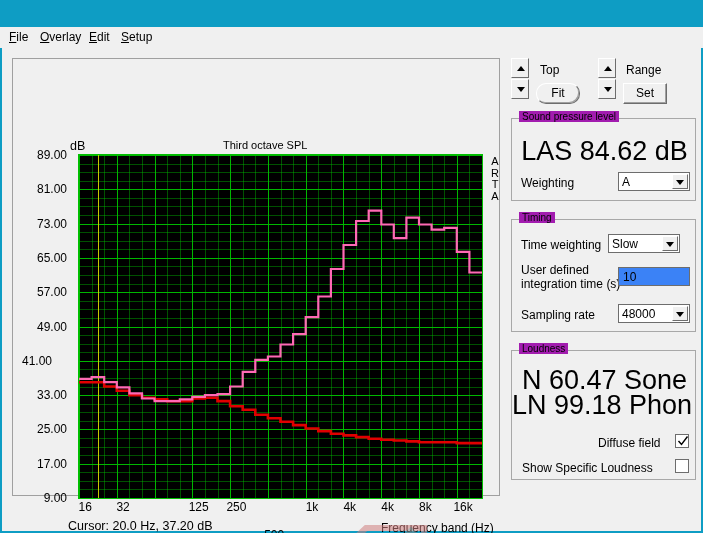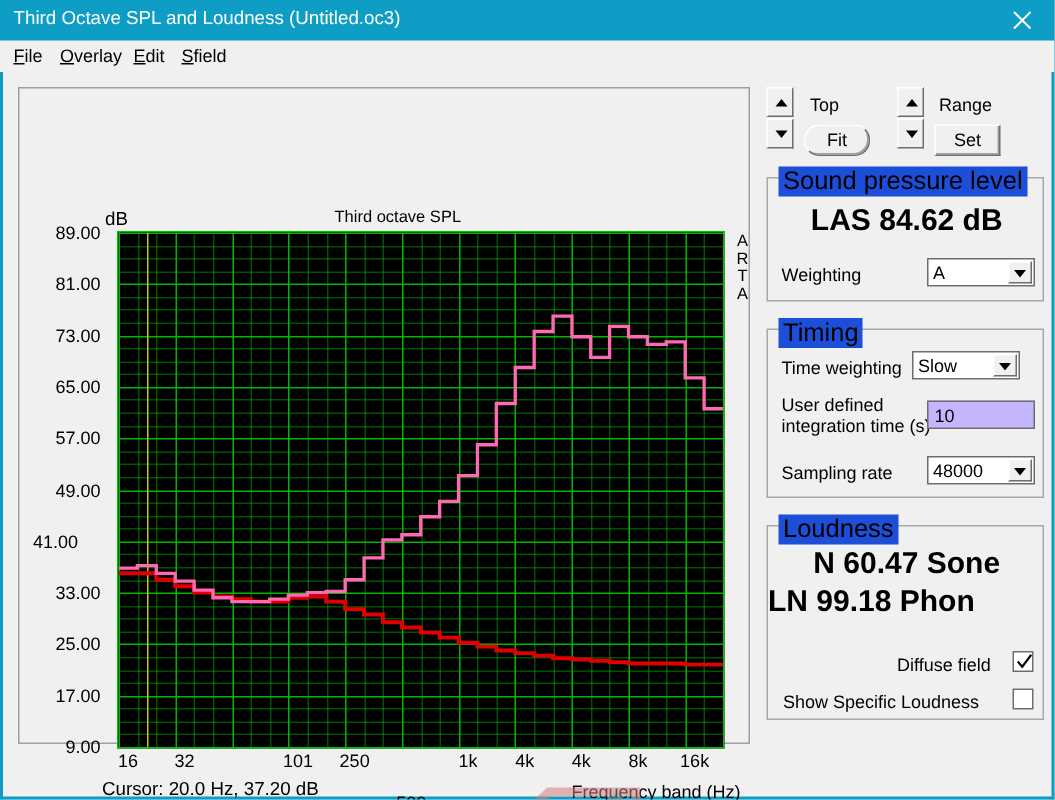--- a/index.html
+++ b/index.html
@@ -58,57 +58,49 @@
   .spin .btn.dn{top:21px;}
   .spin .btn i{position:absolute;left:5px;top:7px;width:0;height:0;border-left:4px solid transparent;border-right:4px solid transparent;}
   .spin .btn.up i{border-bottom:5px solid #000;}
   .spin .btn.dn i{border-top:5px solid #000;}
 
   .winbtn{background:#f0f0f0;border:1px solid #ffffff;border-right-color:#6d6d6d;border-bottom-color:#6d6d6d;
           box-shadow:inset -1px -1px 0 #a0a0a0;box-sizing:border-box;font-family:"Liberation Sans",sans-serif;
           font-size:12px;color:#000;cursor:pointer;text-align:center;}
 
   .grp{position:absolute;border:1px solid #a8a8a8;box-sizing:border-box;}
-  .grp-title{position:absolute;top:-8px;left:7px;background:#1d4ed8;padding:0 3px;font-size:17px;text-align:center;}
+  .grp-title{position:absolute;top:-8px;left:7px;background:#a21caf;padding:0 3px;font-size:10px;text-align:center;}
 
   .lbl{position:absolute;font-size:12px;white-space:nowrap;}
-  .bigval{position:absolute;font-size:20px;font-weight:bold;white-space:nowrap;letter-spacing:0px;}
+  .bigval{position:absolute;font-size:27px;font-weight:normal;white-space:nowrap;letter-spacing:0px;}
 
   .combo{position:absolute;height:19px;background:#ffffff;border:1px solid #6d6d6d;box-sizing:border-box;cursor:pointer;}
   .combo .txt{position:absolute;left:3px;top:2px;font-size:12px;}
   .combo .arrowbox{position:absolute;right:1px;top:1px;width:16px;height:15px;background:#f0f0f0;
                    border:1px solid #ffffff;border-right-color:#6d6d6d;border-bottom-color:#6d6d6d;box-sizing:border-box;}
   .combo .arrowbox i{position:absolute;left:3px;top:5px;width:0;height:0;border-left:4px solid transparent;
                      border-right:4px solid transparent;border-top:5px solid #000;}
-  .textbox{position:absolute;height:19px;background:#c4b5fd;border:1px solid #6d6d6d;box-sizing:border-box;cursor:text;padding-left:28px;}
+  .textbox{position:absolute;height:19px;background:#3b82f6;border:1px solid #6d6d6d;box-sizing:border-box;cursor:text;padding-left:28px;}
   .textbox .txt{position:absolute;left:4px;top:2px;font-size:12px;}
 
   .chk{position:absolute;width:14px;height:14px;background:#ffffff;border:1px solid #6d6d6d;box-sizing:border-box;cursor:pointer;}
   .chk svg{position:absolute;left:1px;top:0px;}
   #watermark{position:absolute;left:330px;top:476px;width:330px;height:60px;pointer-events:none;}
 </style>
 </head>
 <body>
 
 <div id="app">
 
-  <div id="titlebar">
-    <div id="title-text">Third Octave SPL and Loudness (Untitled.oc3)</div>
-    <div id="close-btn">
-      <svg width="13" height="13" viewBox="0 0 13 13" aria-hidden="true">
-        <path d="M1 1 L12 12 M12 1 L1 12" stroke="#ffffff" stroke-width="1.3" fill="none"></path>
-      </svg>
-    </div>
-  </div>
 
   <div id="menubar">
     <div class="menu-item" style="left:9px"><u>F</u><span>ile</span></div>
     <div class="menu-item" style="left:40px"><u>O</u><span>verlay</span></div>
     <div class="menu-item" style="left:89px"><u>E</u><span>dit</span></div>
-    <div class="menu-item" style="left:121px"><u>S</u><span>field</span></div>
+    <div class="menu-item" style="left:121px"><u>S</u><span>etup</span></div>
   </div>
 
   <div id="client">
 
     <div id="graph-panel">
 
       <div id="ylabel">dB</div>
       <div id="chart-title">Third octave SPL</div>
 
       <div id="yticks">
@@ -206,21 +198,21 @@
             <path d="M0.0 223.8 L12.6 223.8 L12.6 222.1 L25.2 222.1 L25.2 227.2 L37.8 227.2 L37.8 232.4 L50.4 232.4 L50.4 238.4 L63.0 238.4 L63.0 243.5 L75.6 243.5 L75.6 246.1 L88.2 246.1 L88.2 246.1 L100.8 246.1 L100.8 244.4 L113.3 244.4 L113.3 241.8 L125.9 241.8 L125.9 240.1 L138.5 240.1 L138.5 239.2 L151.1 239.2 L151.1 231.5 L163.7 231.5 L163.7 216.9 L176.3 216.9 L176.3 204.9 L188.9 204.9 L188.9 201.5 L201.5 201.5 L201.5 189.5 L214.1 189.5 L214.1 179.2 L226.7 179.2 L226.7 162.1 L239.3 162.1 L239.3 141.5 L251.9 141.5 L251.9 114.0 L264.5 114.0 L264.5 90.0 L277.1 90.0 L277.1 66.0 L289.7 66.0 L289.7 55.7 L302.3 55.7 L302.3 69.5 L314.8 69.5 L314.8 83.2 L327.4 83.2 L327.4 62.6 L340.0 62.6 L340.0 69.5 L352.6 69.5 L352.6 74.6 L365.2 74.6 L365.2 72.9 L377.8 72.9 L377.8 96.9 L390.4 96.9 L390.4 117.5 L403.0 117.5" fill="none" stroke="#ff69b4" stroke-width="2.2" stroke-linejoin="miter"></path>
           </svg>
       </div>
 
       <div id="arta">A<br>R<br>T<br>A</div>
 
       <div id="xticks">
           <div class="xtick" style="left: 52.2969px; top: 0px; width: 40px;">16</div>
           <div class="xtick" style="left: 90.0781px; top: 0px; width: 40px;">32</div>
           <div class="xtick" style="left: 127.859px; top: 0px; width: 40px; margin-top: 36px;">63</div>
-          <div class="xtick" style="left: 165.641px; top: 0px; width: 40px;">101</div>
+          <div class="xtick" style="left: 165.641px; top: 0px; width: 40px;">125</div>
           <div class="xtick" style="left: 203.422px; top: 0px; width: 40px;">250</div>
           <div class="xtick" style="left: 241.203px; top: 0px; width: 40px; margin-top: 28px;">500</div>
           <div class="xtick" style="left: 278.984px; top: 0px; width: 40px;">1k</div>
           <div class="xtick" style="left: 316.766px; top: 0px; width: 40px;">4k</div>
           <div class="xtick" style="left: 354.547px; top: 0px; width: 40px;">4k</div>
           <div class="xtick" style="left: 392.328px; top: 0px; width: 40px;">8k</div>
           <div class="xtick" style="left: 430.109px; top: 0px; width: 40px;">16k</div>
         </div>
 
       <div id="cursor-text">Cursor:   20.0 Hz, 37.20 dB</div>

